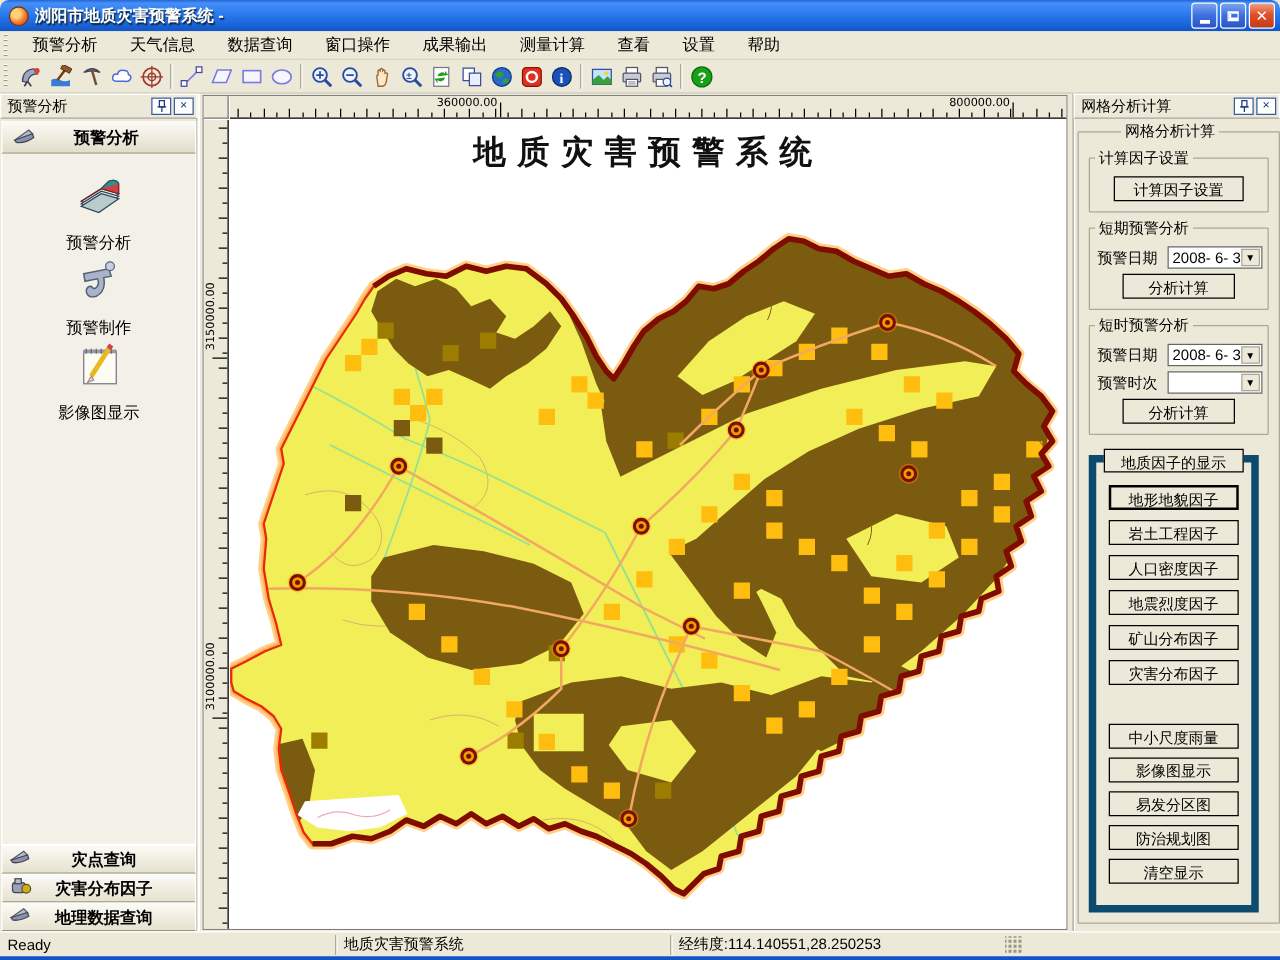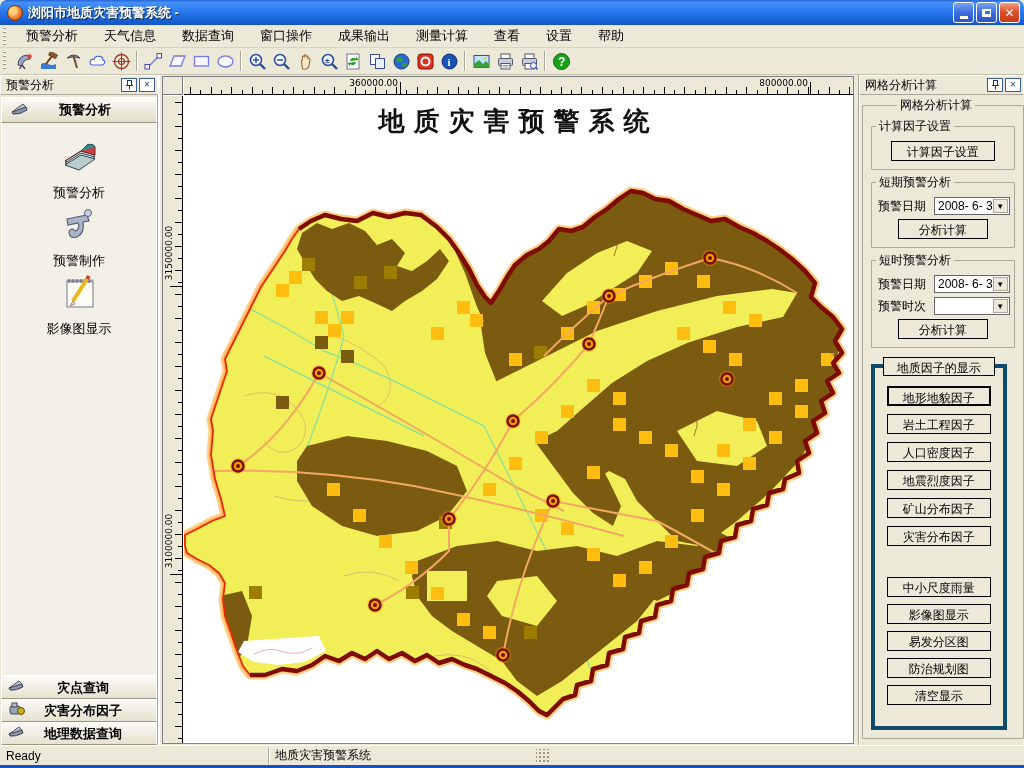--- a/index.html
+++ b/index.html
@@ -84,21 +84,21 @@
   fieldset.outer>legend{margin-left:30px;}
   .xpbtn{display:block;margin:4px auto 2px auto;background:#ECE9D8;border:1px solid #000;
     font-size:12px;font-family:"Liberation Sans",sans-serif;padding:2px 6px;width:104px;height:20px;cursor:pointer;}
   .xpbtn.default{border:2px solid #000;font-weight:normal;}
   .formrow{display:flex;align-items:center;margin:4px 0 2px 2px;}
   .formrow .flabel{width:56px;}
   .combo{flex:1;height:18px;background:#fff;border:1px solid #666;display:flex;align-items:center;position:relative;}
   .combo .cval{flex:1;font-size:12px;padding-left:3px;white-space:nowrap;overflow:hidden;}
   .combo .carrow{width:15px;height:14px;margin-right:1px;background:#ECE9D8;border:1px solid #aca899;
     display:flex;align-items:center;justify-content:center;font-size:8px;cursor:pointer;}
-  .geo-group{position:relative;margin:14px 12px 2px 4px;border:4px solid #0c4a6e;padding:10px 4px 4px 4px;flex:1;}
+  .geo-group{position:relative;margin:14px 12px 2px 4px;border:6px solid #0c4a6e;padding:10px 4px 4px 4px;flex:1;}
   .geo-legend{position:absolute;top:-11px;left:50%;transform:translateX(-50%);}
   .geo-legend .xpbtn{margin:0;width:112px;height:19px;}
   .btn-stack .xpbtn{margin:8px auto;}
   .btn-stack2 .xpbtn{margin:7px auto;}
   .spacer18{height:16px;}
 
   
   .statusbar{position:absolute;left:0;top:745px;width:1024px;height:20px;background:#ECE9D8;
     display:flex;align-items:center;font-size:12px;border-top:1px solid #fff;}
   .sfield{height:16px;display:flex;align-items:center;padding:0 6px;border-left:1px solid #aca899;box-shadow:inset 1px 0 0 #fff;}
@@ -757,15 +757,16 @@
           <button class="xpbtn">清空显示</button>
         </div>
       </div>
     </fieldset>
   </div>
 </div>
 
 <div class="statusbar">
   <div class="sfield sb-ready">Ready</div>
   <div class="sfield sb-doc">地质灾害预警系统</div>
+  <div class="sfield sb-coords">经纬度:114.140551,28.250253</div>
   <div class="sgrip"></div>
 </div>
 <div class="bottom-edge"></div>
 
 </body></html>

